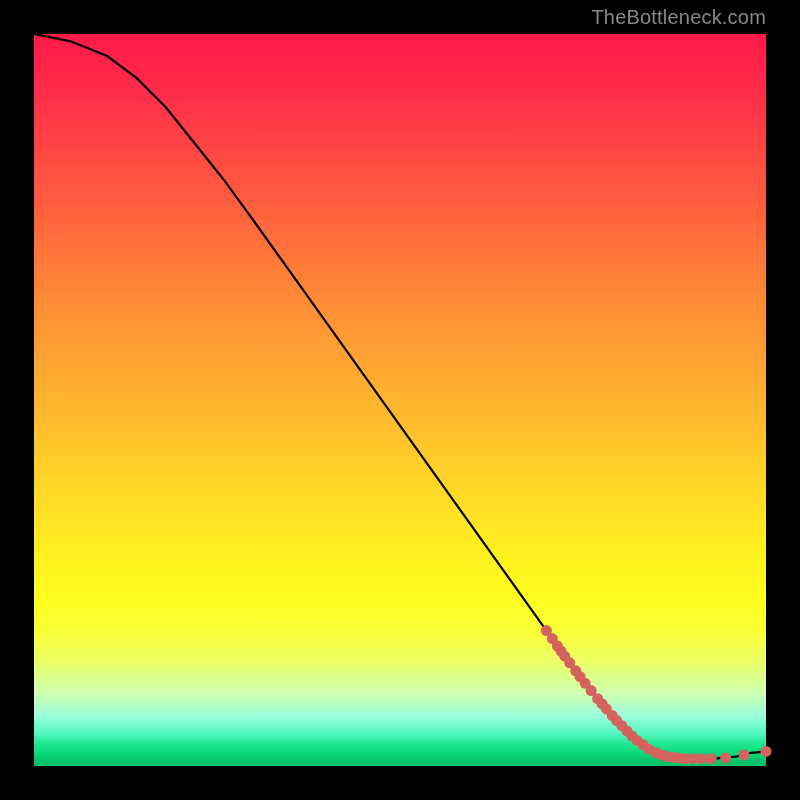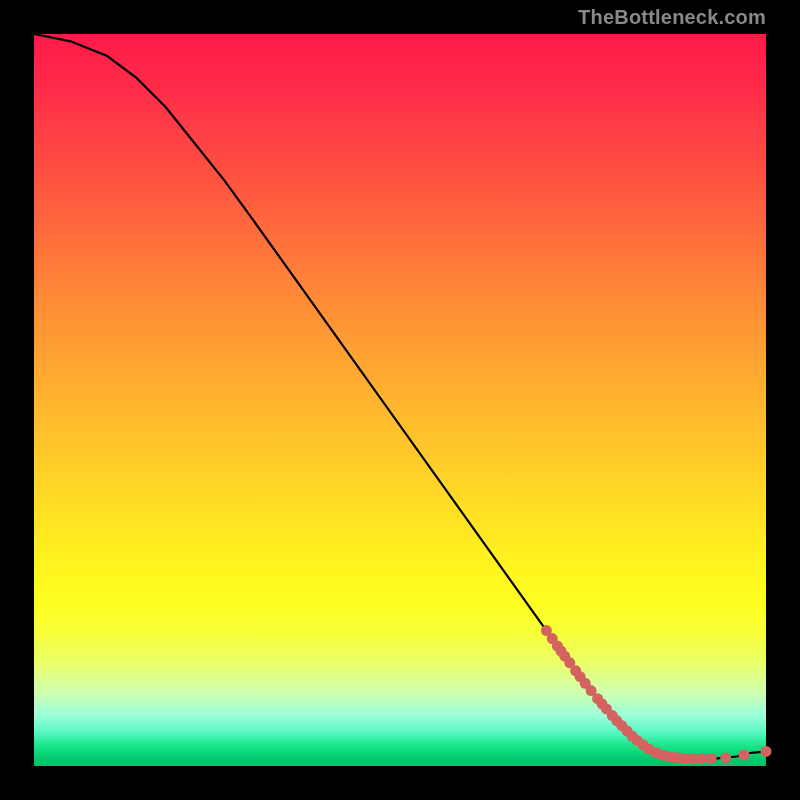--- a/index.html
+++ b/index.html
@@ -36,21 +36,21 @@
       #07c76d 99%,
       #06c169 100%
     );
   }
   .attribution {
     position: absolute;
     top: 6px;
     right: 34px;
     color: #888;
     font-size: 20px;
-    font-weight: 700;
+    font-weight: 400;
     letter-spacing: 0.2px;
     margin-left: 32px;
   }
   svg.curve {
     position: absolute;
     left: 0;
     top: 0;
     width: 732px;
     height: 732px;
     overflow: visible;

